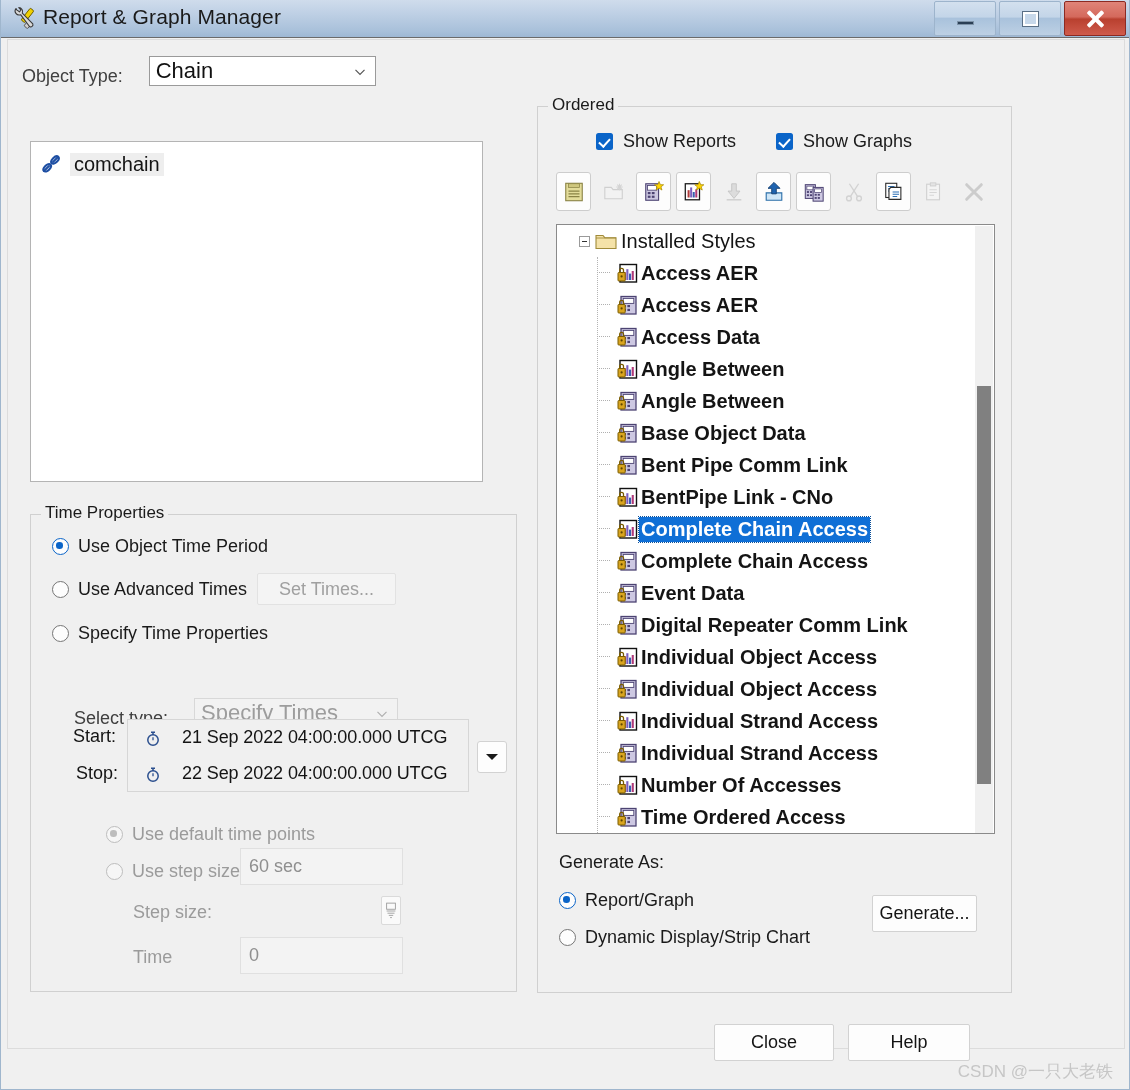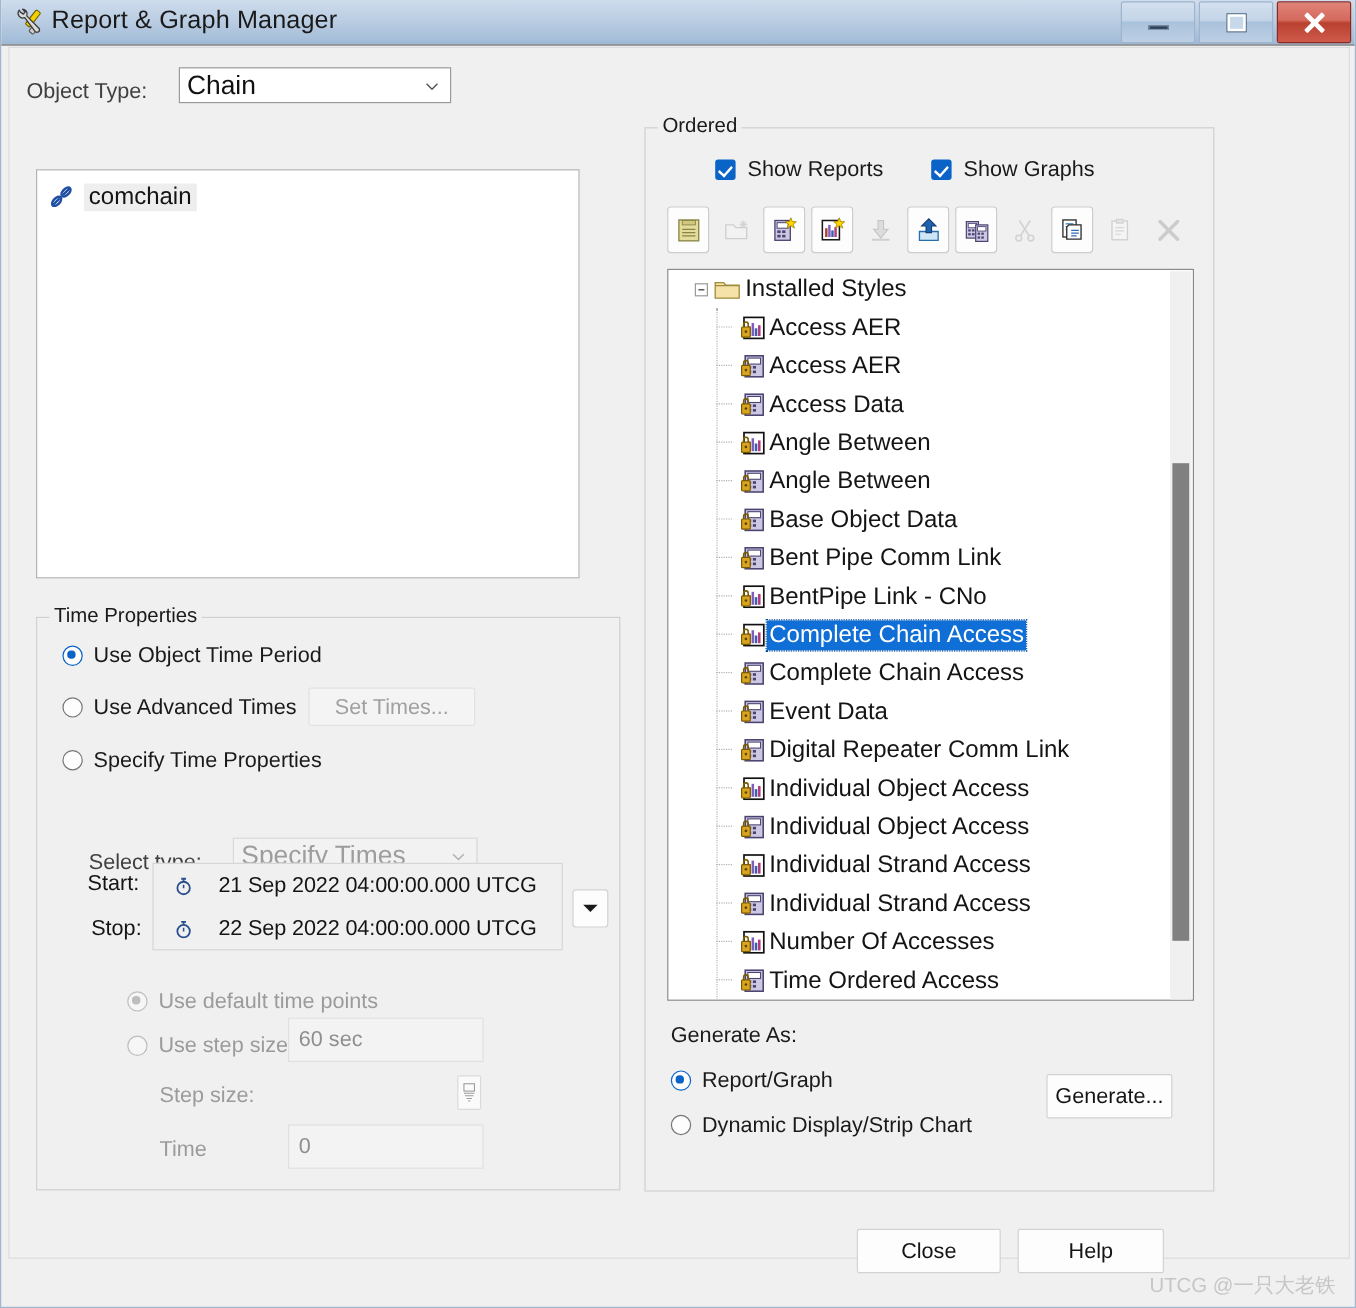--- a/index.html
+++ b/index.html
@@ -307,20 +307,21 @@
   .tree-item .dots {
     position: absolute; left: 40px; top: 15px;
     width: 13px; height: 1px;
     border-top: 1px dotted #b0b0b0;
   }
   .tree-item .ticon { width: 22px; height: 22px; flex: none; }
   .tree-item .label {
     font-size: 20px; color: #141414;
     padding: 1px 2px;
     white-space: nowrap;
+    font-weight: bold;
   }
   .tree-item.selected .label {
     background: #0f6fd6;
     color: #ffffff;
     outline: 1px dotted #0b4f99;
   }
   .vline {
     position: absolute;
     left: 40px; top: 32px;
     width: 1px; height: 588px;
@@ -966,14 +967,14 @@
     <div class="radio-row" style="left:551px; top:887px;">
       <span class="radio"></span>
       <span class="radio-label">Dynamic Display/Strip Chart</span>
     </div>
     <div class="btn" id="gen-btn">Generate...</div>
 
     <div class="btn" id="close-btn">Close</div>
     <div class="btn" id="help-btn">Help</div>
   </div>
 
-  <div class="watermark">UTCG @一只大老铁</div>
+  <div class="watermark">CSDN @一只大老铁</div>
 </div>
 
 </body></html>

